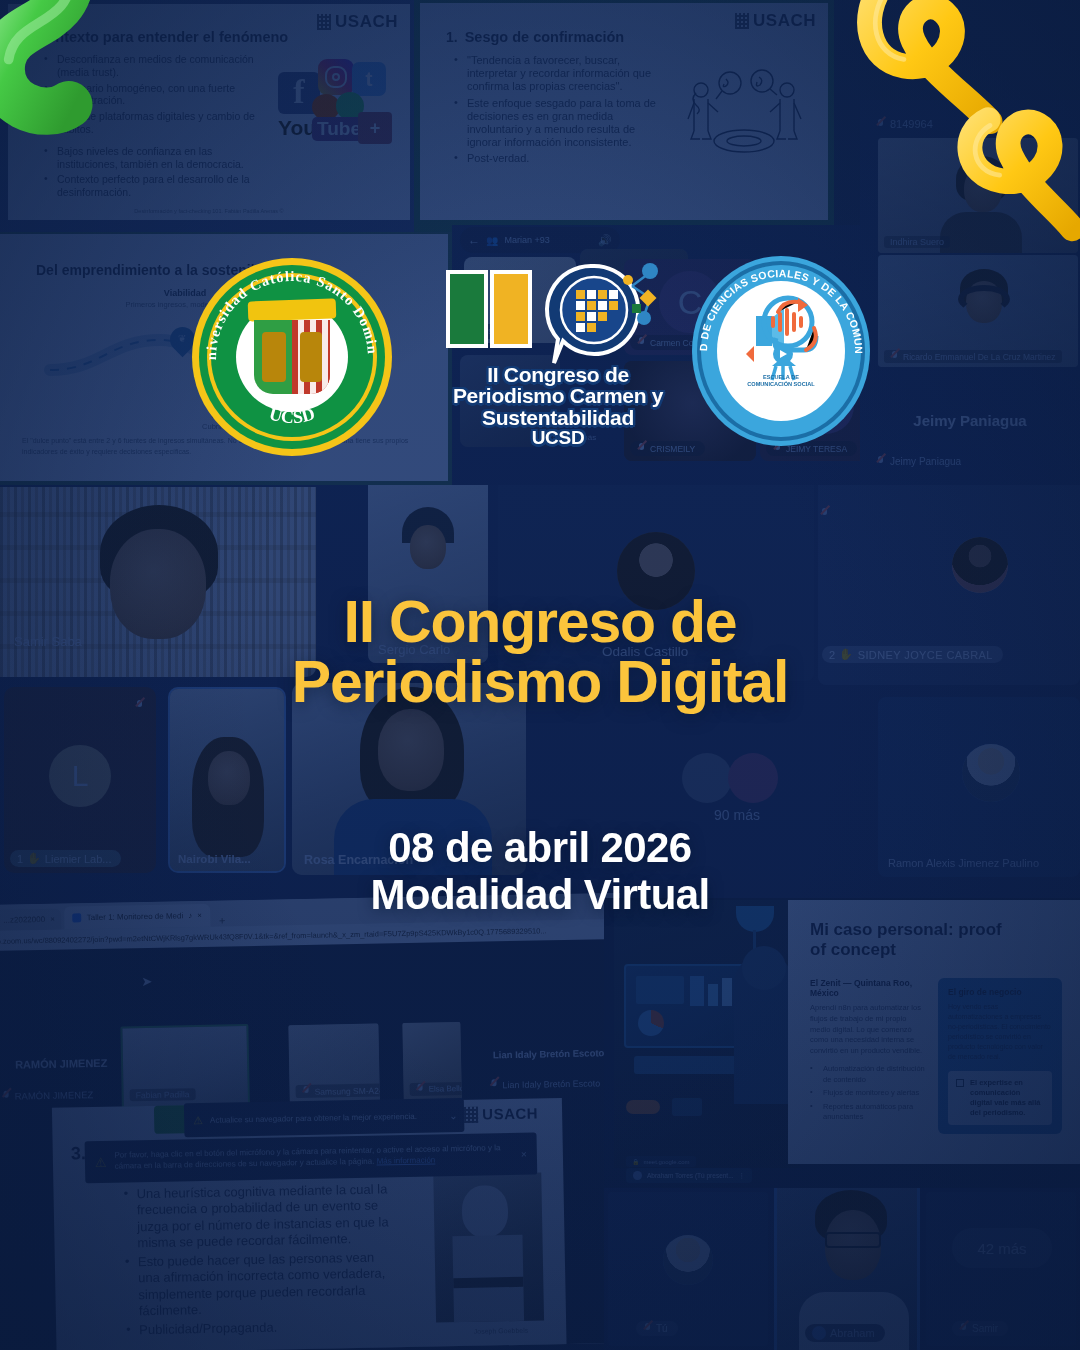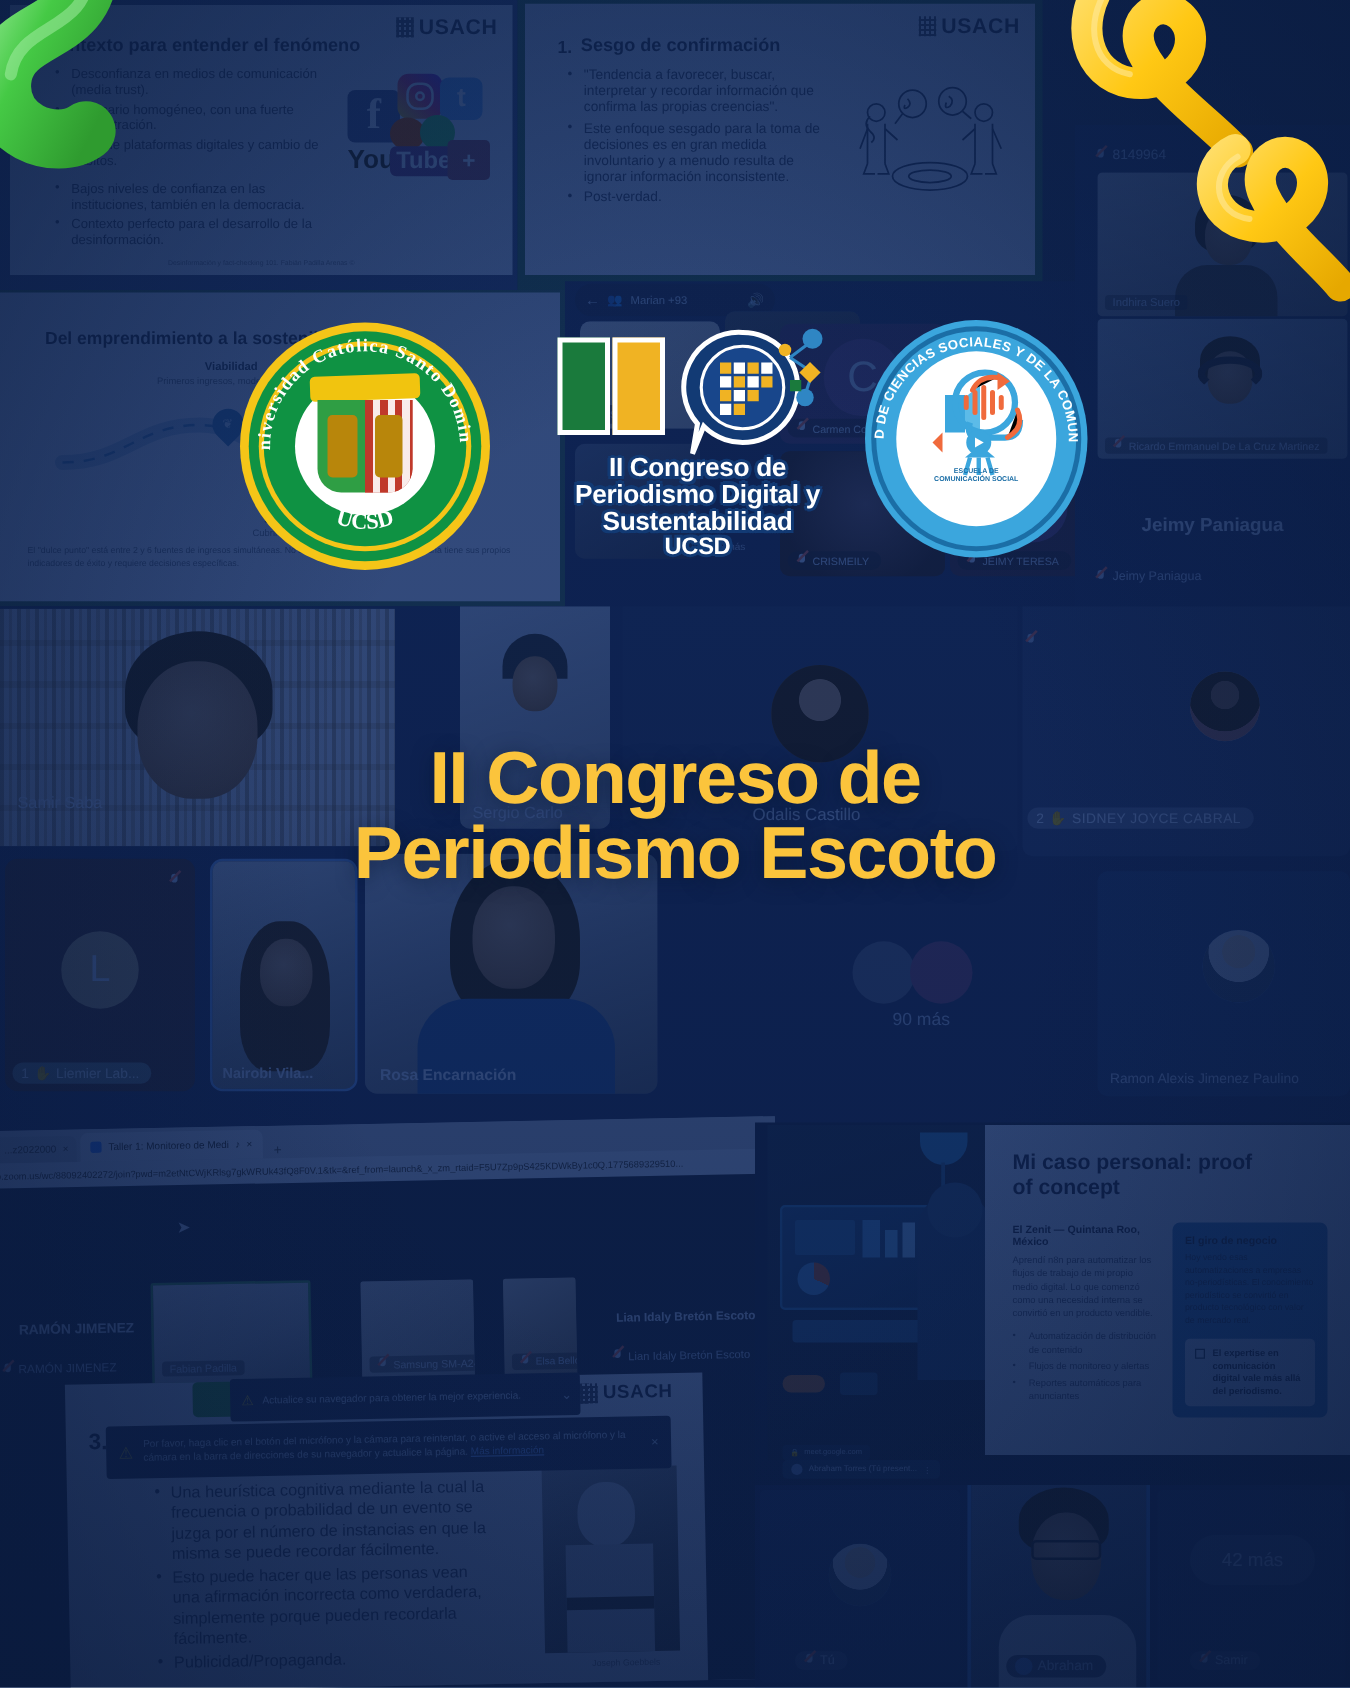--- a/index.html
+++ b/index.html
@@ -643,21 +643,21 @@
         </g>
         <circle cx="126" cy="15" r="8" fill="#2f86c4"></circle>
         <rect x="118" y="36" width="12" height="12" fill="#f0b323" transform="rotate(45 124 42)"></rect>
         <circle cx="120" cy="62" r="7" fill="#2f86c4"></circle>
         <rect x="108" y="48" width="9" height="9" fill="#1a7a3c"></rect>
         <circle cx="104" cy="24" r="5" fill="#f0b323"></circle>
       </svg>
 
       <div class="congreso-text" style="top:116px;width:250px;font-size:21px;">
         <div>II Congreso de</div>
-        <div>Periodismo Digital y</div>
+        <div>Periodismo Carmen y</div>
         <div>Sustentabilidad</div>
         <div style="font-size:19px;">UCSD</div>
       </div>
     </div>
 
     <div class="logo" style="left:692px;top:8px;width:178px;height:190px;">
       <div class="seal" style="width:178px;height:190px;background:#3ba6dd;border-radius:50%;">
         <div class="seal-ring" style="inset:5px;background:#1b6ea6;"></div>
         <div class="seal-ring" style="inset:9px;background:#3ba6dd;"></div>
         <div class="seal-ring" style="inset:25px;background:#ffffff;"></div>
@@ -696,17 +696,21 @@
         <div style="position:absolute;left:0;right:0;top:118px;text-align:center;color:#1b6ea6;font:bold 5.6px 'Liberation Sans',sans-serif;line-height:1.25;">
           <div>ESCUELA DE</div>
           <div>COMUNICACIÓN SOCIAL</div>
         </div>
       </div>
     </div>
   </div>
 
   <div class="headline">
     <div>II Congreso de</div>
-    <div>Periodismo Escoto</div>
+    <div>Periodismo Digital</div>
   </div>
 
+  <div class="subline">
+    <div>08 de abril 2026</div>
+    <div>Modalidad Virtual</div>
+  </div>
 
 </div>
 
 </body></html>

